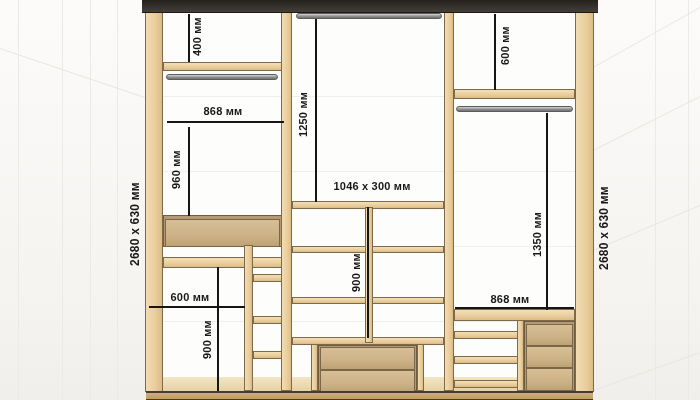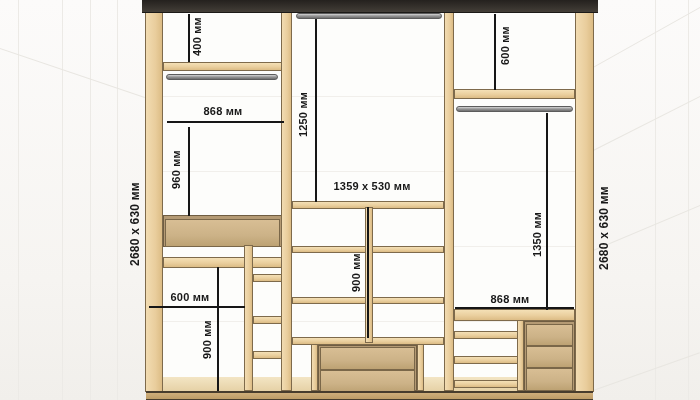--- a/index.html
+++ b/index.html
@@ -113,21 +113,21 @@
   <div class="abs dim" style="left:494px;top:14px;width:2px;height:76px;"></div>
   <div class="abs dim" style="left:546px;top:113px;width:2px;height:197px;"></div>
   <div class="abs dim" style="left:455px;top:307px;width:119px;height:2px;"></div>
 
   <div class="abs lbl vtext" style="left:175px;top:30px;width:44px;height:13px;">400 мм</div>
   <div class="abs lbl" style="left:193px;top:105px;width:60px;height:13px;">868 мм</div>
   <div class="abs lbl vtext" style="left:154px;top:163px;width:44px;height:13px;">960 мм</div>
   <div class="abs lbl" style="left:160px;top:291px;width:60px;height:13px;">600 мм</div>
   <div class="abs lbl vtext" style="left:185px;top:333px;width:44px;height:13px;">900 мм</div>
   <div class="abs lbl vtext" style="left:275px;top:108px;width:56px;height:13px;">1250 мм</div>
-  <div class="abs lbl" style="left:322px;top:180px;width:100px;height:13px;">1359 x 530 мм</div>
+  <div class="abs lbl" style="left:322px;top:180px;width:100px;height:13px;">1046 x 300 мм</div>
   <div class="abs lbl vtext" style="left:334px;top:266px;width:44px;height:13px;">900 мм</div>
   <div class="abs lbl vtext" style="left:483px;top:39px;width:44px;height:13px;">600 мм</div>
   <div class="abs lbl vtext" style="left:509px;top:228px;width:56px;height:13px;">1350 мм</div>
   <div class="abs lbl" style="left:480px;top:293px;width:60px;height:13px;">868 мм</div>
 
   <div class="abs lbl lbl-lg vtext" style="left:87px;top:217px;width:96px;height:14px;">2680 x 630 мм</div>
   <div class="abs lbl lbl-lg vtext" style="left:556px;top:221px;width:96px;height:14px;">2680 x 630 мм</div>
 
 </div>
 

